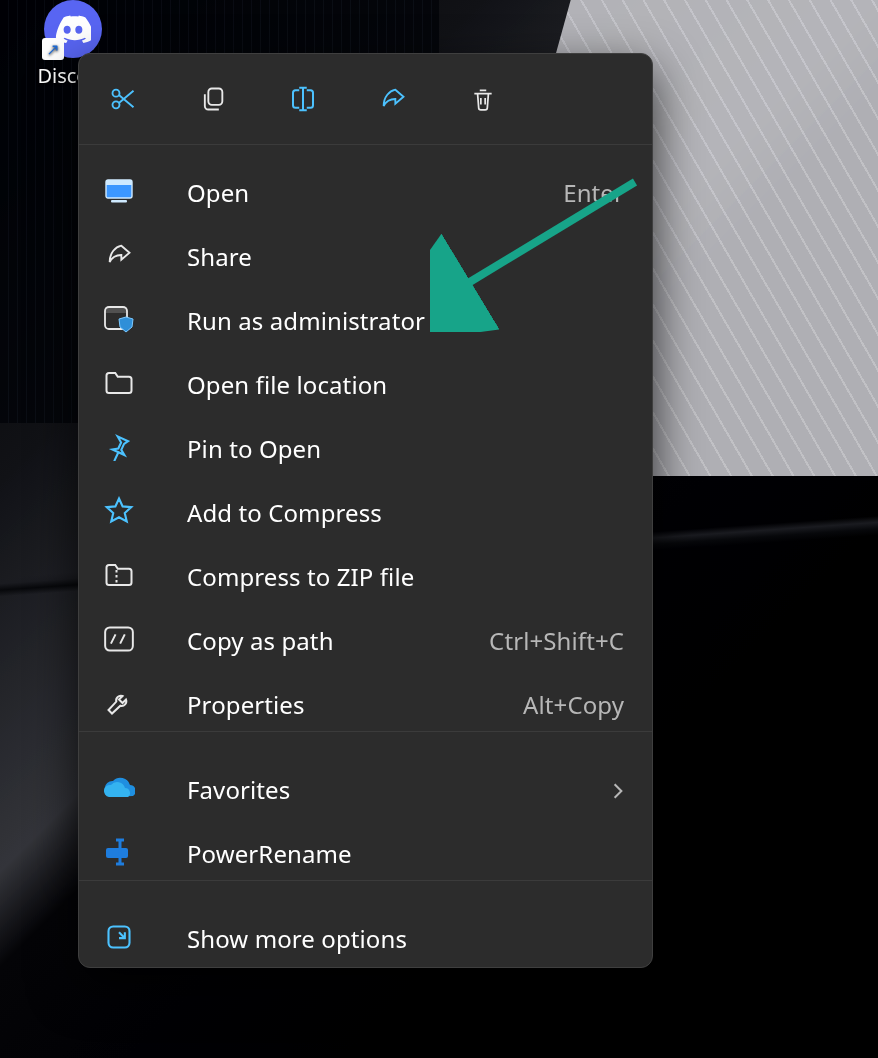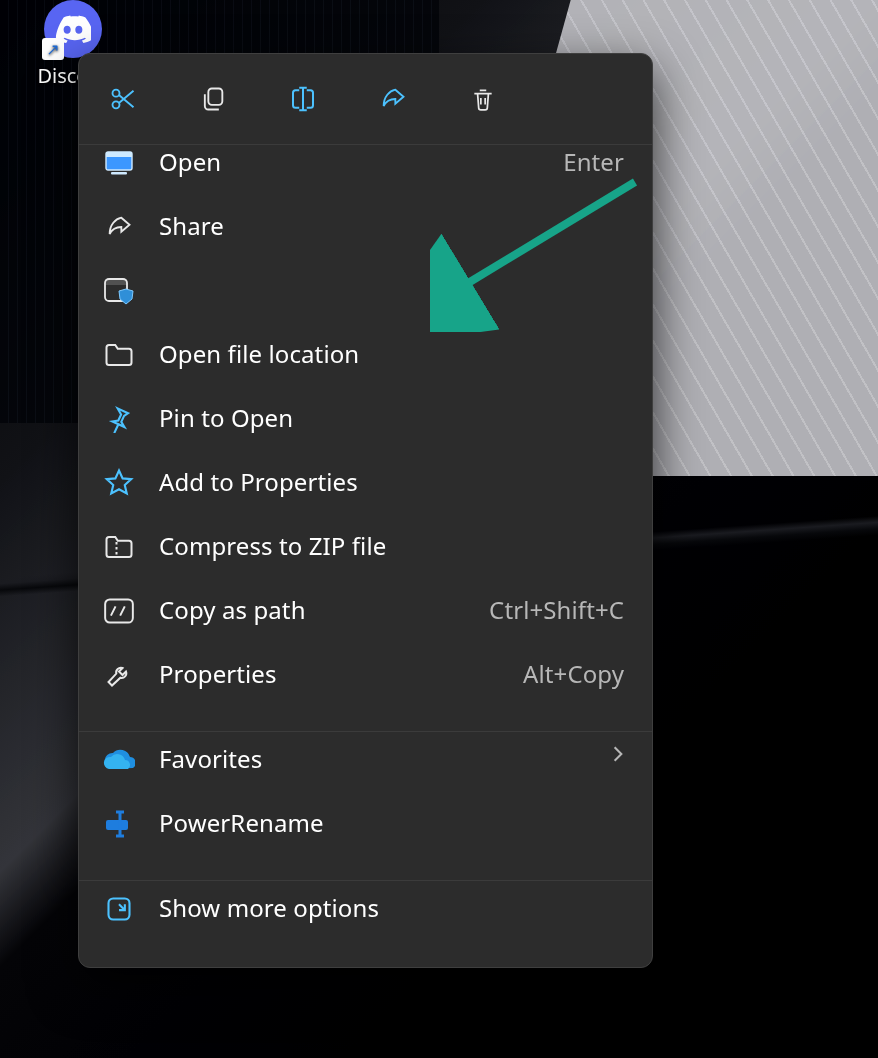--- a/index.html
+++ b/index.html
@@ -110,26 +110,27 @@
     border-radius: 6px;
     display: flex;
     align-items: center;
     justify-content: center;
     color: #e8e8e8;
   }
   .tool-btn.accent-blue { color: #4cc2ff; }
 
   .menu-item {
     display: flex;
-    align-items: flex-start;
+    align-items: flex-end;
     height: 64px;
     padding: 0 28px 0 22px;
     font-size: 24px;
     color: #ffffff;
     letter-spacing: .1px;
+    gap: 28px;
   }
   .mi-icon {
     width: 36px;
     height: 36px;
     display: flex;
     align-items: center;
     justify-content: center;
     margin-right: 22px;
     flex-shrink: 0;
   }
@@ -233,20 +234,21 @@
   </div>
 
   <div class="menu-item">
     <span class="mi-icon">
       <svg width="30" height="28" viewBox="0 0 30 28">
           <rect x="1" y="2" width="22" height="22" rx="4" fill="none" stroke="#e8e8e8" stroke-width="1.8"></rect>
           <rect x="1" y="2" width="22" height="6" fill="#e8e8e8" opacity=".2"></rect>
           <path d="M22 12l7 2-1 8-6 5-6-5-1-8z" fill="#2f8fd8" stroke="#7dc9ff" stroke-width="1"></path>
         </svg>
     </span>
+    <span class="mi-label">Run as administrator</span>
   </div>
 
   <div class="menu-item">
     <span class="mi-icon ic-white">
       <svg width="30" height="26" viewBox="0 0 24 20" fill="none" stroke="currentColor" stroke-width="1.6">
           <path d="M2 4a2 2 0 0 1 2-2h5l2 3h9a2 2 0 0 1 2 2v9a2 2 0 0 1-2 2H4a2 2 0 0 1-2-2V4z"></path>
         </svg>
     </span>
     <span class="mi-label">Open file location</span>
   </div>
@@ -259,21 +261,21 @@
     </span>
     <span class="mi-label">Pin to Open</span>
   </div>
 
   <div class="menu-item">
     <span class="mi-icon ic-blue">
       <svg width="30" height="30" viewBox="0 0 24 24" fill="none" stroke="currentColor" stroke-width="1.7">
           <path d="M12 2l2.9 6.3 6.9.6-5.2 4.7 1.6 6.8L12 17l-6.2 3.4 1.6-6.8L2.2 8.9l6.9-.6L12 2z"></path>
         </svg>
     </span>
-    <span class="mi-label">Add to Properties</span>
+    <span class="mi-label">Add to Compress</span>
   </div>
 
   <div class="menu-item">
     <span class="mi-icon ic-white">
       <svg width="30" height="26" viewBox="0 0 24 20" fill="none" stroke="currentColor" stroke-width="1.6">
           <path d="M2 4a2 2 0 0 1 2-2h5l2 3h9a2 2 0 0 1 2 2v9a2 2 0 0 1-2 2H4a2 2 0 0 1-2-2V4z"></path>
           <path d="M10 6v11" stroke-dasharray="2 2"></path>
         </svg>
     </span>
     <span class="mi-label">Compress to ZIP file</span>

